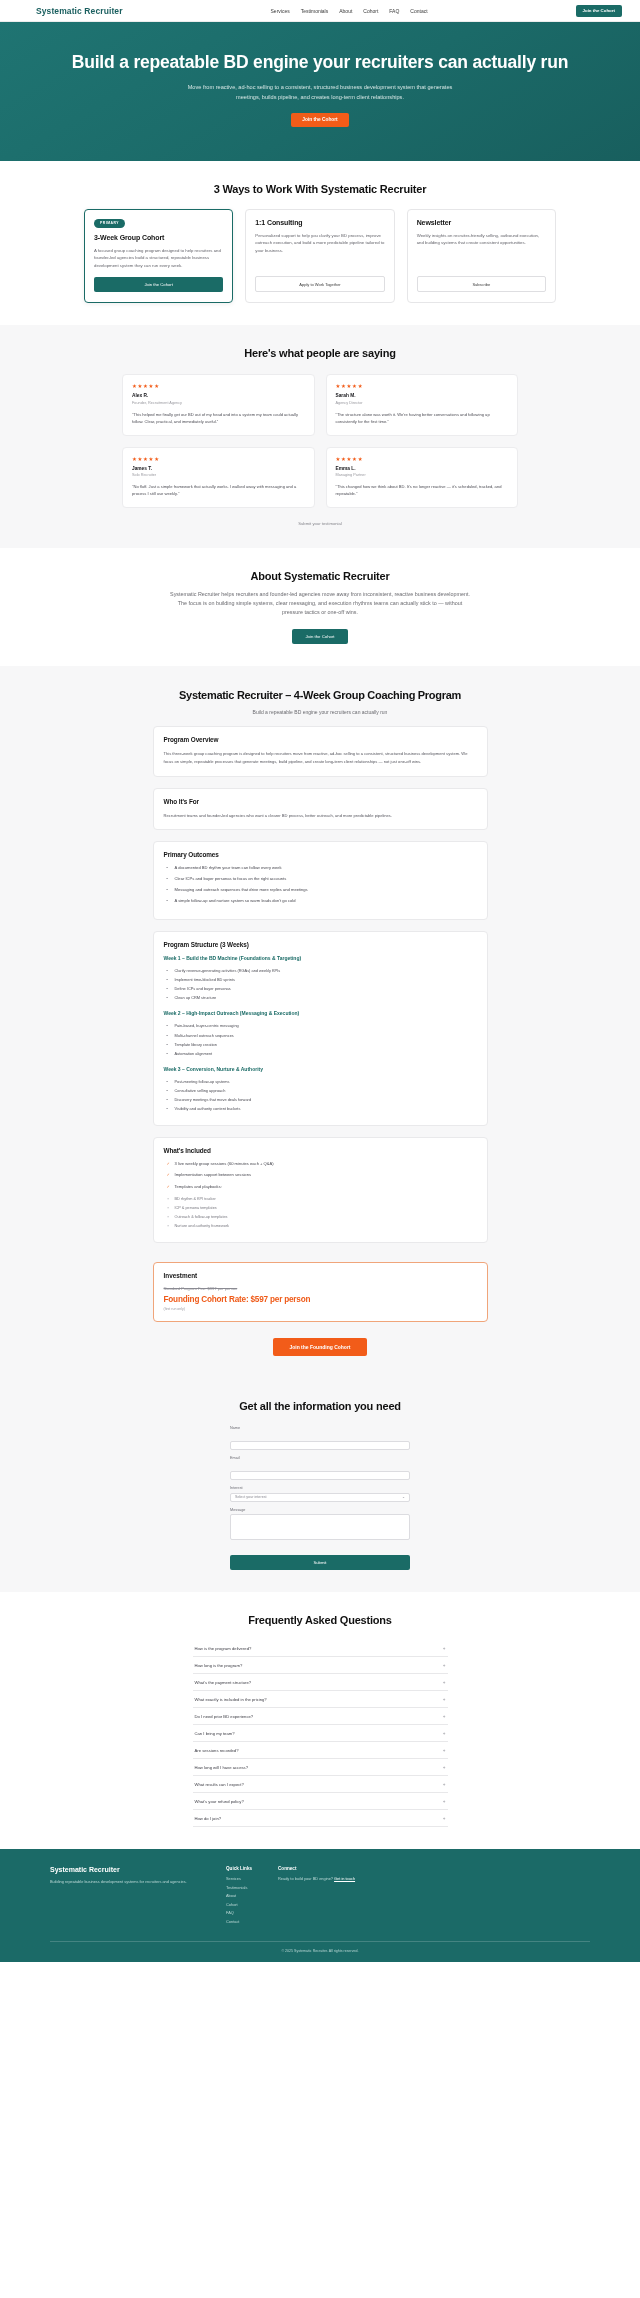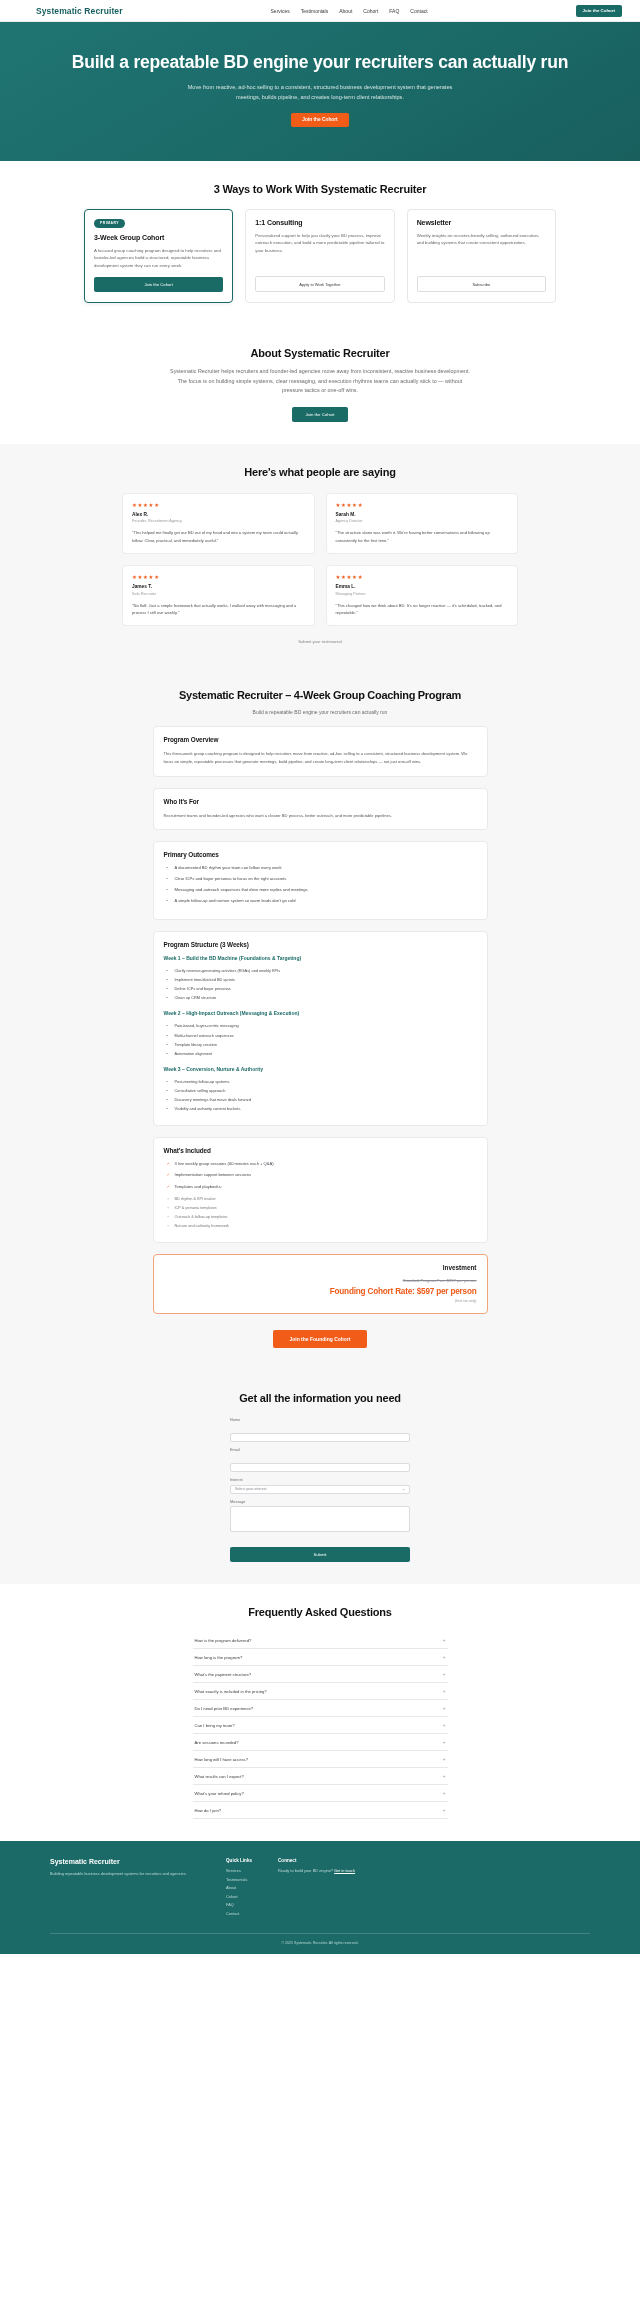--- a/index.html
+++ b/index.html
@@ -311,22 +311,21 @@
     position: absolute;
     left: -7px;
     color: #a0a0a8;
     font-size: 3.4px;
   }
   .invest {
     border: 1.2px solid #f0a57a;
     background: #ffffff;
     border-radius: 4px;
     padding: 9px 10px 10px;
-    margin-top: 11px;
-    text-align: right;
+    margin-top: 19px;
   }
   .invest h4 { font-size: 6.4px; font-weight: bold; color: #141414; }
   .invest .std {
     font-size: 4.1px;
     color: #8a8a92;
     text-decoration: line-through;
     margin-top: 7px;
   }
   .invest .founding {
     font-size: 8.2px;
@@ -495,63 +494,63 @@
         <div class="card">
           <h3>Newsletter</h3>
           <p>Weekly insights on recruiter-friendly selling, outbound execution, and building systems that create consistent opportunities.</p>
           <button class="btn-outline">Subscribe</button>
         </div>
 
       </div>
     </div>
   </div>
 
+  <div class="section alt">
+    <div class="wrap">
+      <div class="sec-title">Here's what people are saying</div>
+      <div class="t-grid">
+
+        <div class="t-card">
+          <div class="stars">★★★★★</div>
+          <div class="t-name">Alex R.</div>
+          <div class="t-role">Founder, Recruitment Agency</div>
+          <div class="t-quote">"This helped me finally get our BD out of my head and into a system my team could actually follow. Clear, practical, and immediately useful."</div>
+        </div>
+
+        <div class="t-card">
+          <div class="stars">★★★★★</div>
+          <div class="t-name">Sarah M.</div>
+          <div class="t-role">Agency Director</div>
+          <div class="t-quote">"The structure alone was worth it. We're having better conversations and following up consistently for the first time."</div>
+        </div>
+
+        <div class="t-card">
+          <div class="stars">★★★★★</div>
+          <div class="t-name">James T.</div>
+          <div class="t-role">Solo Recruiter</div>
+          <div class="t-quote">"No fluff. Just a simple framework that actually works. I walked away with messaging and a process I still use weekly."</div>
+        </div>
+
+        <div class="t-card">
+          <div class="stars">★★★★★</div>
+          <div class="t-name">Emma L.</div>
+          <div class="t-role">Managing Partner</div>
+          <div class="t-quote">"This changed how we think about BD. It's no longer reactive — it's scheduled, tracked, and repeatable."</div>
+        </div>
+
+      </div>
+      <a class="t-submit">Submit your testimonial</a>
+    </div>
+  </div>
+
   <div class="section about">
     <div class="wrap">
       <div class="sec-title">About Systematic Recruiter</div>
       <div class="sec-sub">Systematic Recruiter helps recruiters and founder-led agencies move away from inconsistent, reactive business development. The focus is on building simple systems, clear messaging, and execution rhythms teams can actually stick to — without pressure tactics or one-off wins.</div>
       <button class="btn-about">Join the Cohort</button>
-    </div>
-  </div>
-
-  <div class="section alt">
-    <div class="wrap">
-      <div class="sec-title">Here's what people are saying</div>
-      <div class="t-grid">
-
-        <div class="t-card">
-          <div class="stars">★★★★★</div>
-          <div class="t-name">Alex R.</div>
-          <div class="t-role">Founder, Recruitment Agency</div>
-          <div class="t-quote">"This helped me finally get our BD out of my head and into a system my team could actually follow. Clear, practical, and immediately useful."</div>
-        </div>
-
-        <div class="t-card">
-          <div class="stars">★★★★★</div>
-          <div class="t-name">Sarah M.</div>
-          <div class="t-role">Agency Director</div>
-          <div class="t-quote">"The structure alone was worth it. We're having better conversations and following up consistently for the first time."</div>
-        </div>
-
-        <div class="t-card">
-          <div class="stars">★★★★★</div>
-          <div class="t-name">James T.</div>
-          <div class="t-role">Solo Recruiter</div>
-          <div class="t-quote">"No fluff. Just a simple framework that actually works. I walked away with messaging and a process I still use weekly."</div>
-        </div>
-
-        <div class="t-card">
-          <div class="stars">★★★★★</div>
-          <div class="t-name">Emma L.</div>
-          <div class="t-role">Managing Partner</div>
-          <div class="t-quote">"This changed how we think about BD. It's no longer reactive — it's scheduled, tracked, and repeatable."</div>
-        </div>
-
-      </div>
-      <a class="t-submit">Submit your testimonial</a>
     </div>
   </div>
 
   <div class="section alt">
     <div class="prog-wrap">
       <div class="prog-title">Systematic Recruiter – 4-Week Group Coaching Program</div>
       <div class="prog-sub">Build a repeatable BD engine your recruiters can actually run</div>
 
       <div class="pcard">
         <h4>Program Overview</h4>

